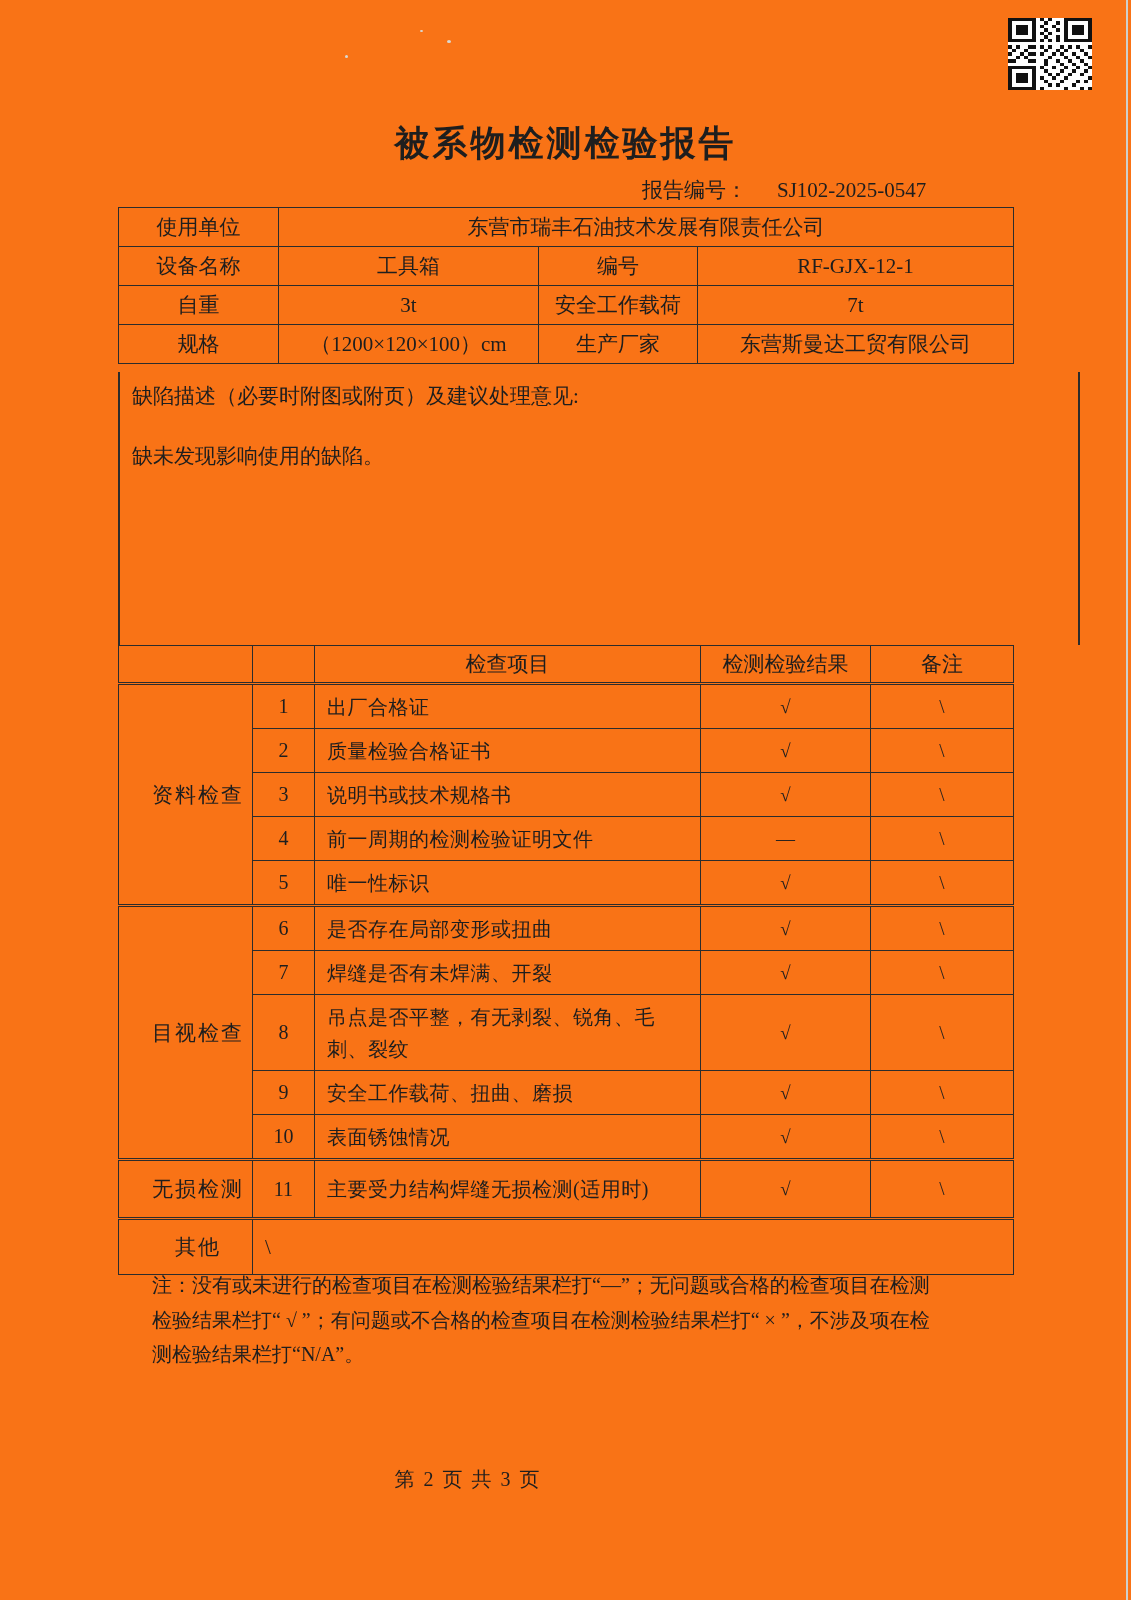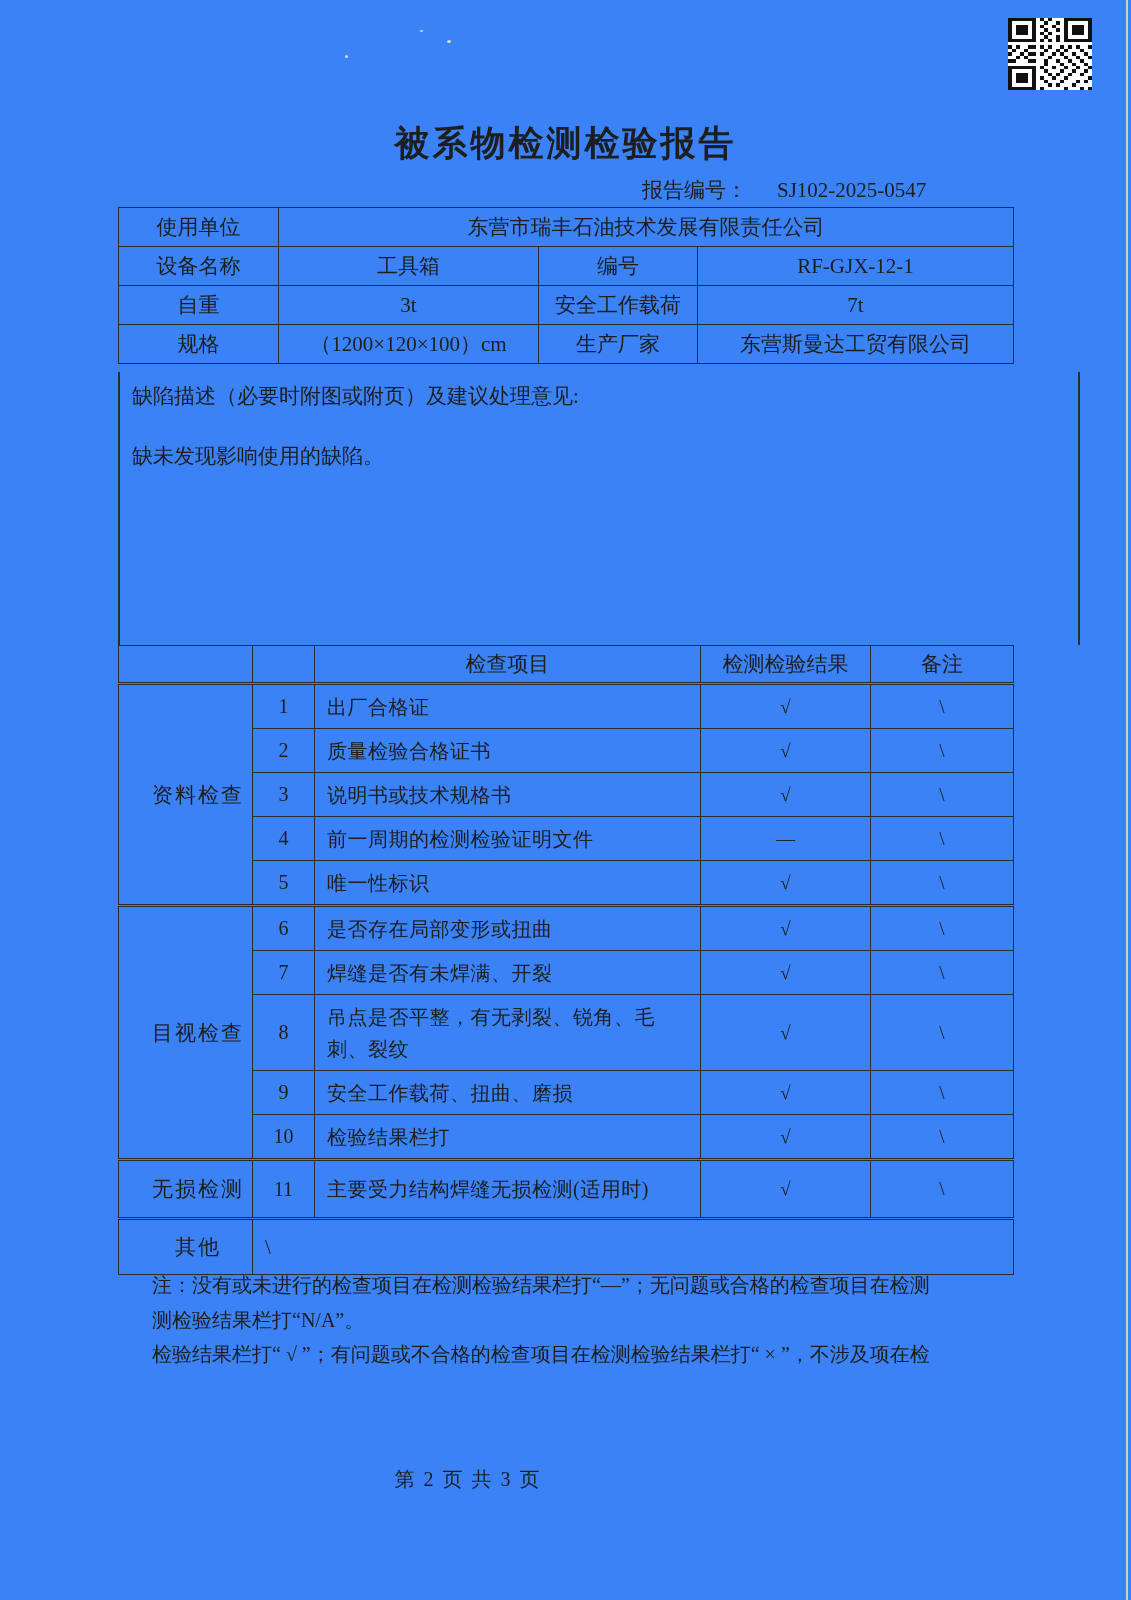--- a/index.html
+++ b/index.html
@@ -1,18 +1,18 @@
 <!DOCTYPE html>
 <html><head>
 <meta charset="utf-8">
 <style>
   html,body { margin:0; padding:0; background:#e8e8e6; }
   .page {
     position:relative; width:1131px; height:1600px; margin:0 auto;
-    background:#3b82f6; overflow:hidden;
+    background:#f97316; overflow:hidden;
     font-family:"Liberation Serif","DejaVu Serif",serif;
     color:#1e1e1e;
   }
   .scan-edge {
     position:absolute; left:1126px; top:0; width:2px; height:1600px;
     background:#cfcfca;
   }
   .speck { position:absolute; background:#d9d9d4; border-radius:50%; }
 
   .qr { position:absolute; left:1008px; top:18px; }
@@ -212,39 +212,39 @@
       <td class="remark">\</td>
     </tr>
     <tr>
       <td>9</td>
       <td class="item">安全工作载荷、扭曲、磨损</td>
       <td class="result">√</td>
       <td class="remark">\</td>
     </tr>
     <tr>
       <td>10</td>
-      <td class="item">检验结果栏打</td>
+      <td class="item">表面锈蚀情况</td>
       <td class="result">√</td>
       <td class="remark">\</td>
     </tr>
     <tr class="thick r11">
       <td class="group">无损检测</td>
       <td>11</td>
       <td class="item">主要受力结构焊缝无损检测(适用时)</td>
       <td class="result">√</td>
       <td class="remark">\</td>
     </tr>
     <tr class="thick other">
       <td class="group">其他</td>
       <td colspan="4" class="other-val">\</td>
     </tr>
   </tbody>
     </table>
 
   <div class="note">
     <div>注：没有或未进行的检查项目在检测检验结果栏打“—”；无问题或合格的检查项目在检测</div>
+    <div>检验结果栏打“ √ ”；有问题或不合格的检查项目在检测检验结果栏打“ × ”，不涉及项在检</div>
     <div>测检验结果栏打“N/A”。</div>
-    <div>检验结果栏打“ √ ”；有问题或不合格的检查项目在检测检验结果栏打“ × ”，不涉及项在检</div>
   </div>
 
   <div class="footer">第 2 页 共 3 页</div>
 
 </div>
 
 </body></html>

